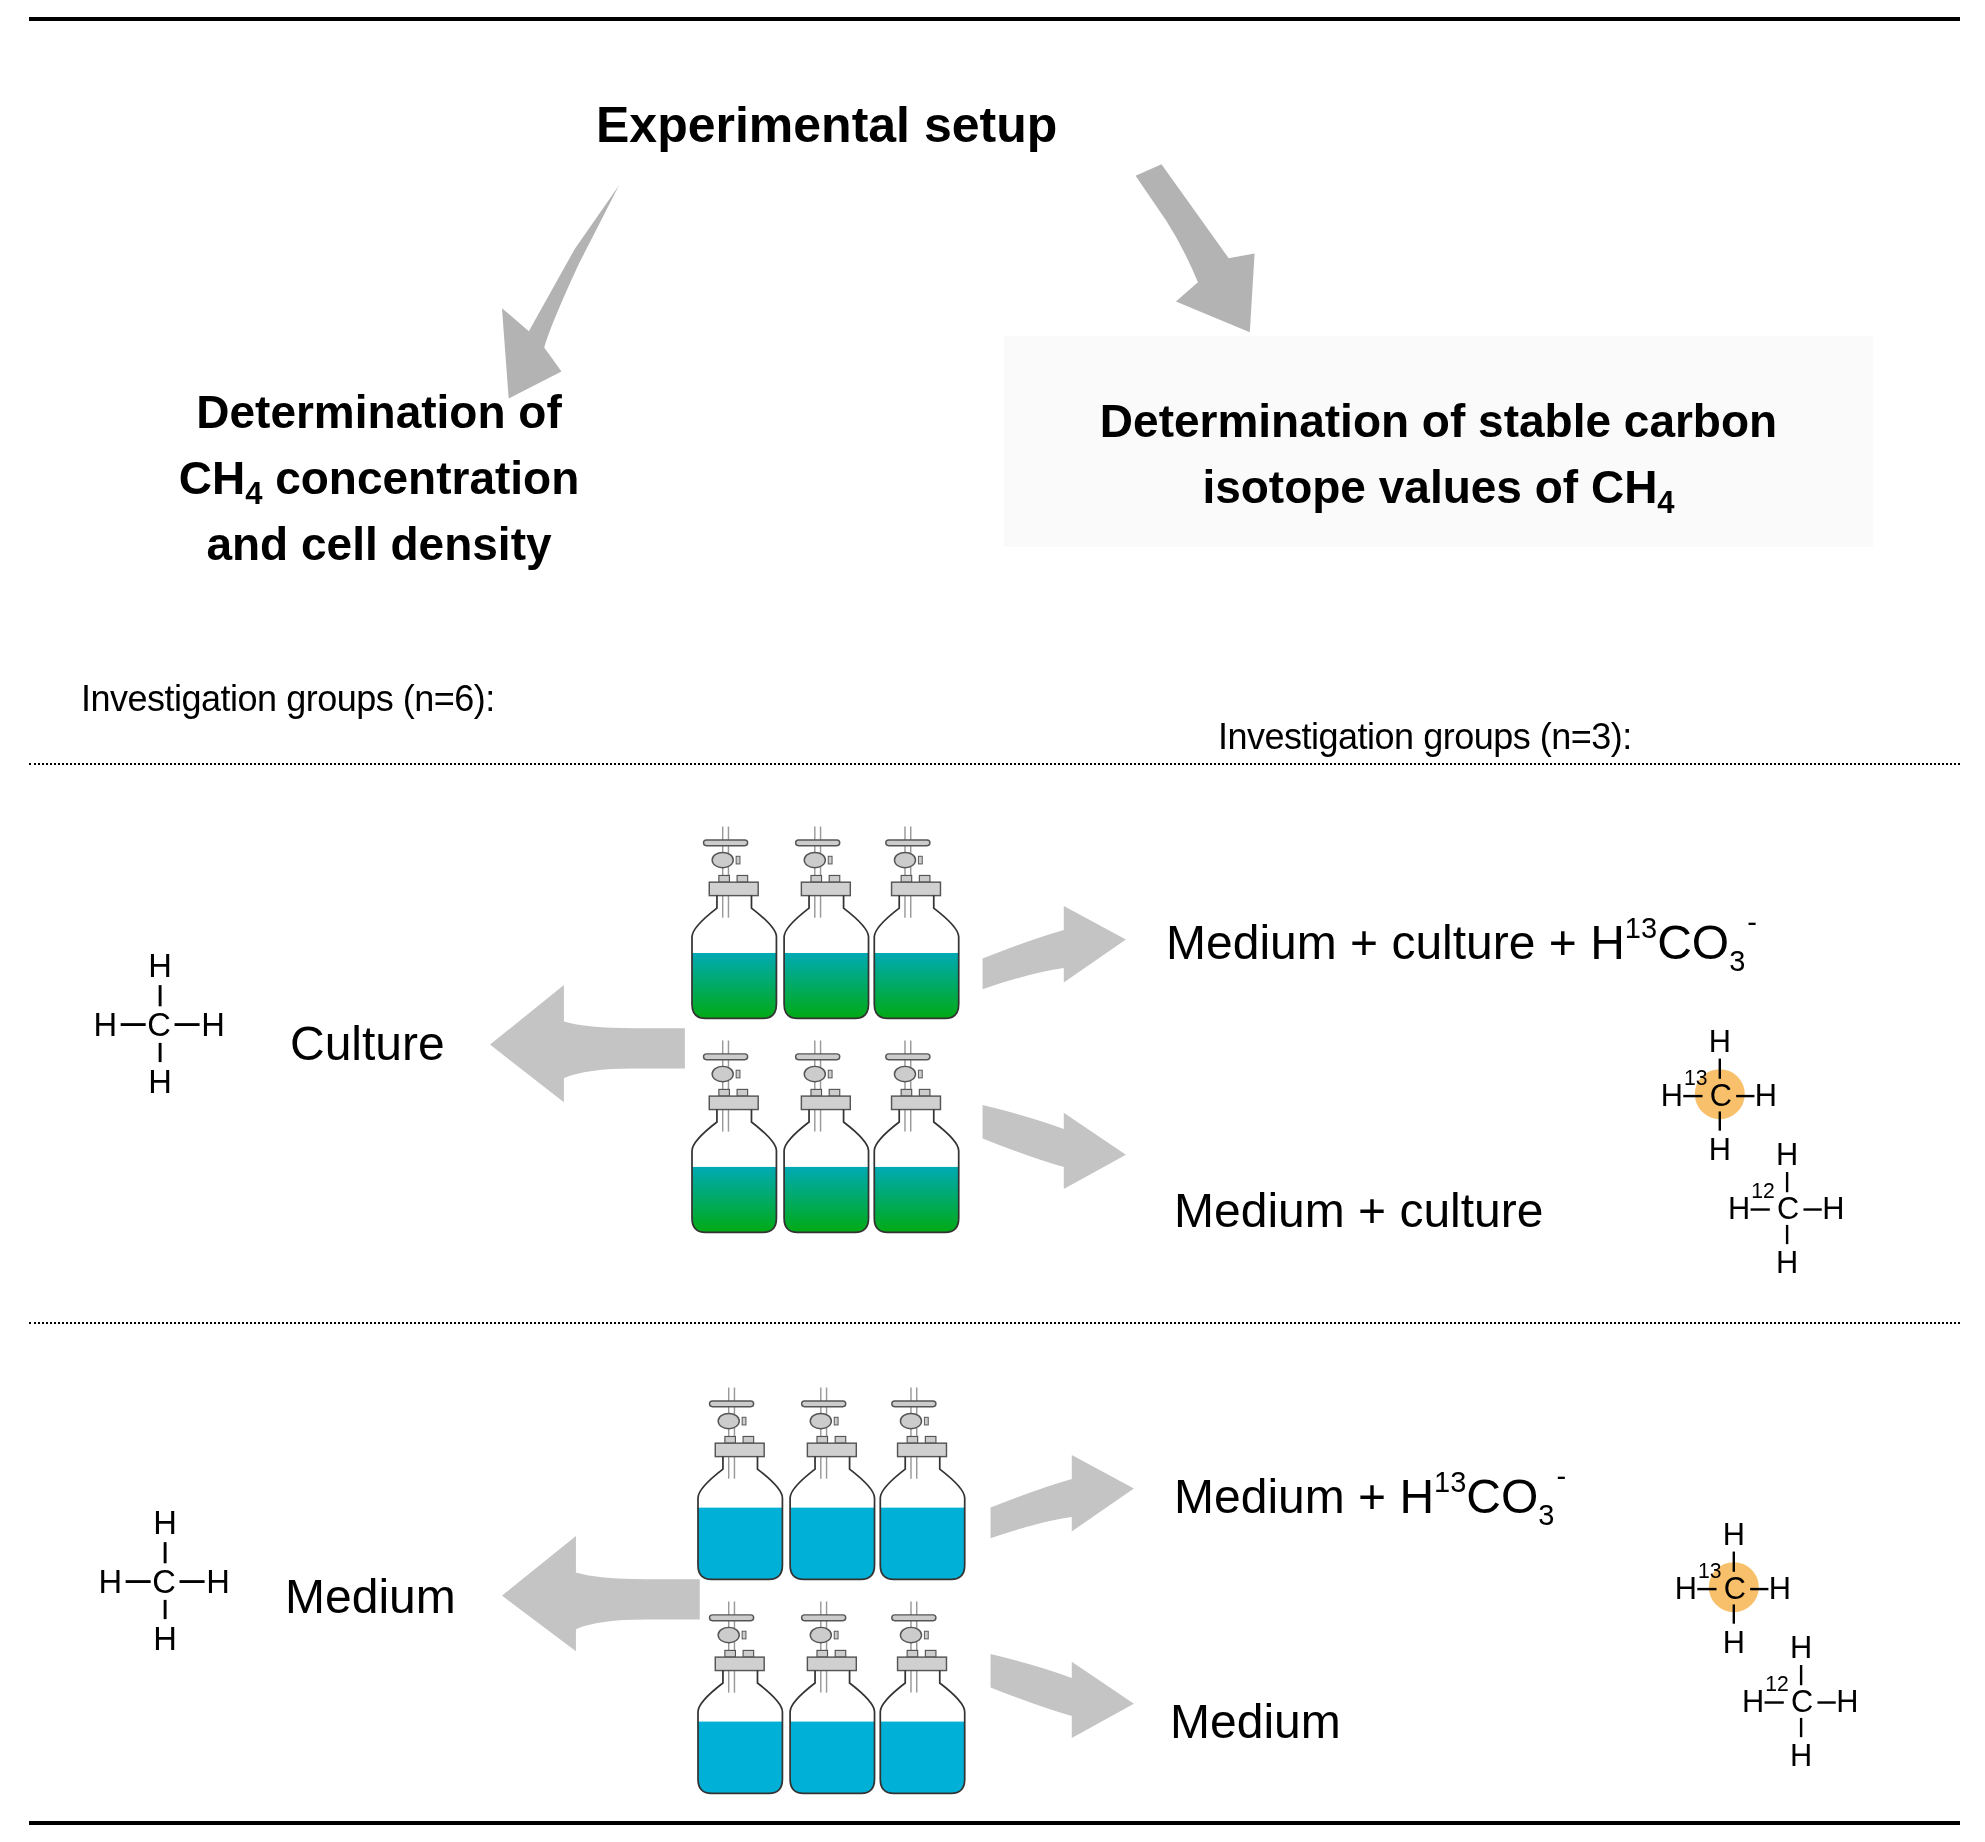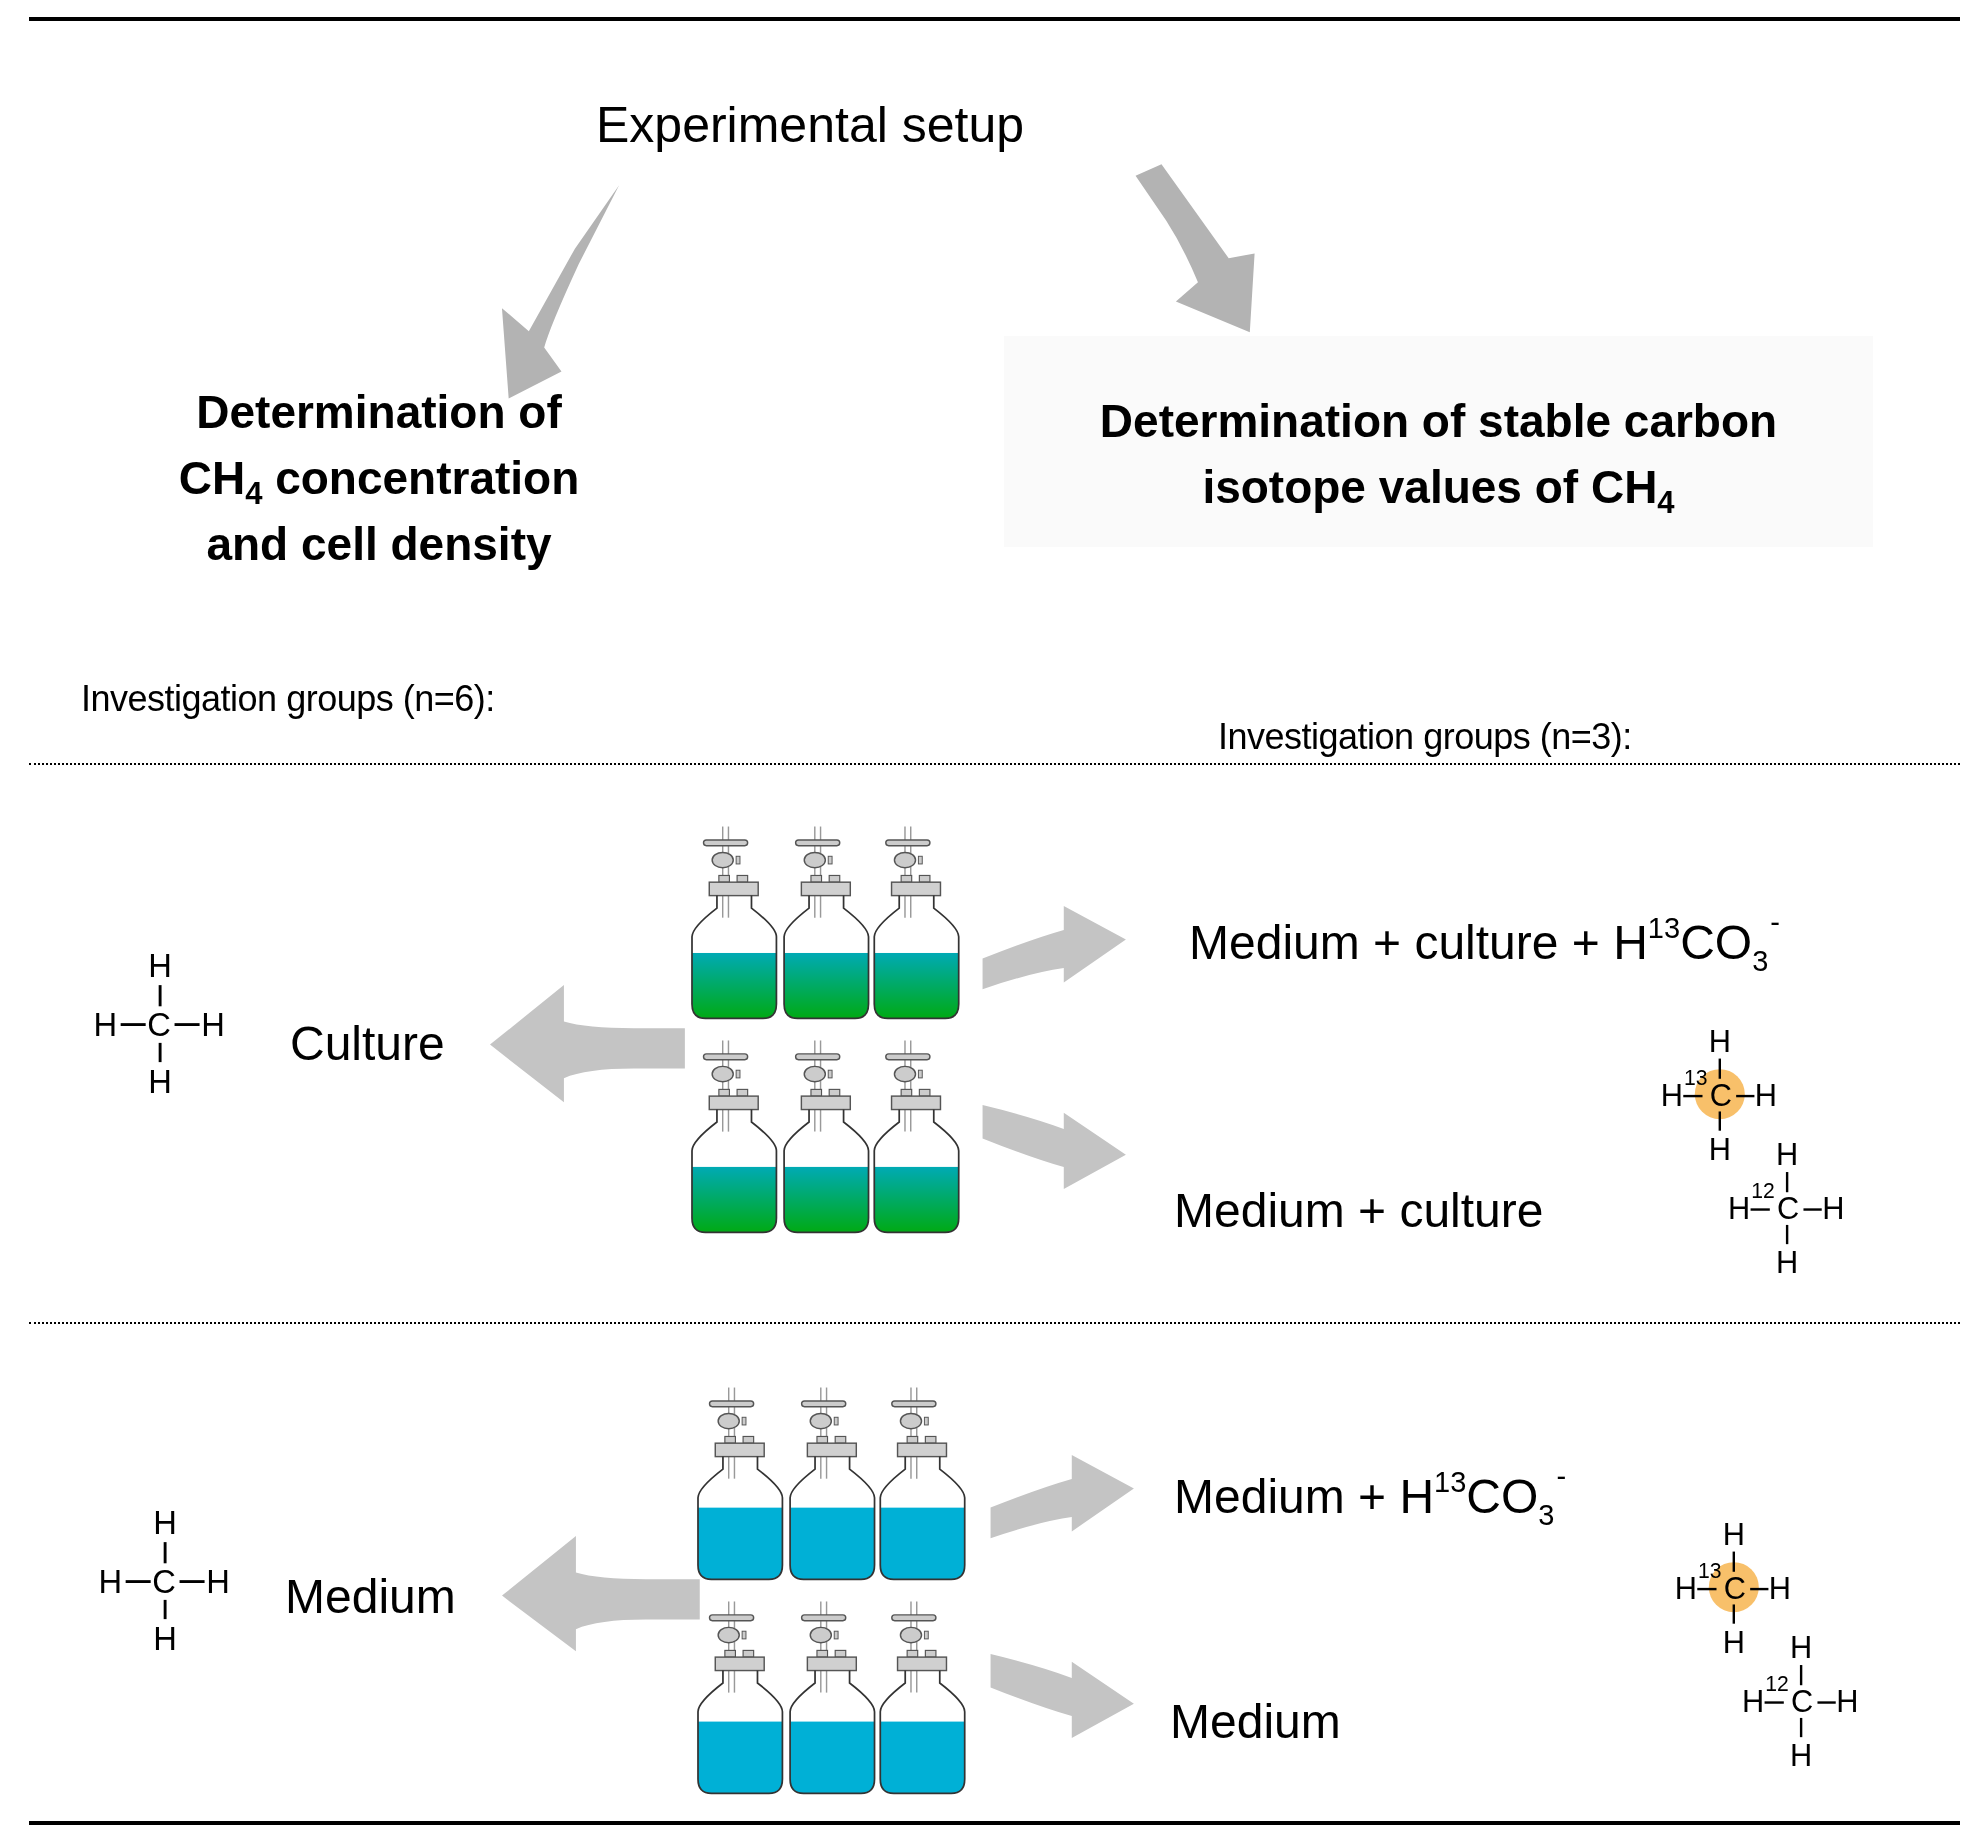--- a/index.html
+++ b/index.html
@@ -1,21 +1,21 @@
 <!DOCTYPE html>
 <html><head>
 <meta charset="utf-8">
 <style>
   html, body { margin: 0; padding: 0; background: #ffffff; }
   body { width: 1986px; height: 1843px; position: relative; overflow: hidden;
          font-family: "Liberation Sans", sans-serif; color: #000; }
   .abs { position: absolute; }
   .rule-solid { position: absolute; left: 29px; width: 1931px; height: 3.8px; background: #000; }
   .rule-dotted { position: absolute; left: 29px; height: 0; border-top: 2.9px dotted #000; }
-  .title { font-weight: normal; font-size: 50px; letter-spacing: 0; white-space: nowrap; }
+  .title { font-weight: bold; font-size: 50px; letter-spacing: 0; white-space: nowrap; }
   .heading { font-weight: bold; font-size: 46px; line-height: 66px; text-align: center; white-space: nowrap; }
   .heading sub { font-size: 31px; vertical-align: -9.6px; line-height: 0; }
   .group-label { font-size: 36px; white-space: nowrap; letter-spacing: -0.5px; }
   .cond-label { font-size: 48px; white-space: nowrap; }
   .cond-label sup { font-size: 29px; vertical-align: 21px; line-height: 0; }
   .cond-label sub { font-size: 29px; vertical-align: -11.5px; line-height: 0; }
   .cond-label .minus { font-size: 29px; vertical-align: 27px; line-height: 0; margin-left: 1.9px; }
   .side-label { font-size: 48px; white-space: nowrap; }
   .isobox { position: absolute; left: 1004px; top: 336px; width: 869px; height: 211px; background: #fafafa; }
   svg { position: absolute; overflow: visible; }
@@ -167,21 +167,21 @@
       <rect x="47" y="51" width="11" height="7" fill="#ccc" stroke="#555" stroke-width="1.2"></rect>
       <rect x="18" y="58" width="51" height="14" fill="#d0d0d0" stroke="#555" stroke-width="1.5"></rect>
       <clipPath id="grad-culture-clip-190">
         <path d="M26,72 L26,85 Q0,105 0,115 L0,185 Q0,200 14,200 L74,200 Q88,200 88,185 L88,115 Q88,105 62,85 L62,72 Z"></path>
       </clipPath>
       <rect x="0" y="131.8" width="88" height="68.19999999999999" fill="url(#grad-culture)" clip-path="url(#grad-culture-clip-190)"></rect>
       <path d="M26,72 L26,85 Q0,105 0,115 L0,185 Q0,200 14,200 L74,200 Q88,200 88,185 L88,115 Q88,105 62,85 L62,72" fill="none" stroke="#333" stroke-width="1.8"></path>
     </g>
   </svg>
 
-<div class="abs cond-label" style="left:1166px; top:915px;margin-left:23px;">
+<div class="abs cond-label" style="left:1166px; top:915px;">
   <span>Medium + culture + H</span><sup>13</sup><span>CO</span><sub>3</sub><span class="minus">-</span>
 </div>
 <div class="abs cond-label" style="left:1174px; top:1136px;margin-top:47px;">Medium + culture</div>
 
 <svg class="iso-pair" width="231" height="250" style="left:1662px; top:1023px;" viewBox="0 0 240 260">
     <g transform="translate(0,0)">
       <circle cx="60" cy="74" r="26" fill="#f8c06a"></circle>
       <text x="60" y="30" font-size="32" text-anchor="middle" font-family="Liberation Sans, sans-serif">H</text>
       <line x1="60" y1="37" x2="60" y2="58" stroke="#000" stroke-width="2.5"></line>
       <text x="10" y="86" font-size="32" text-anchor="middle" font-family="Liberation Sans, sans-serif">H</text>

